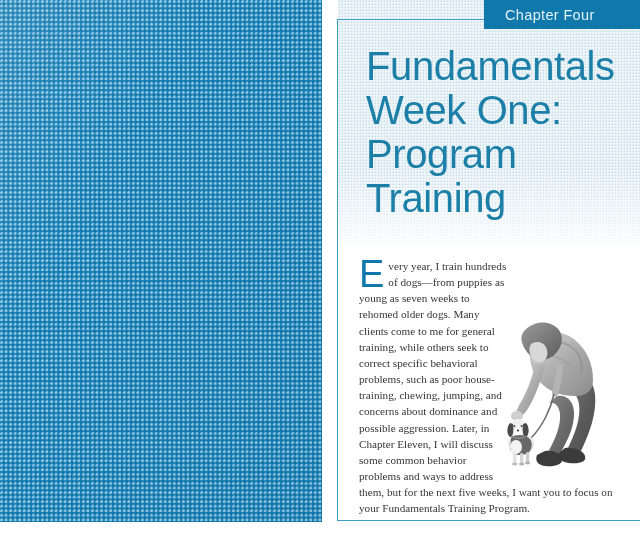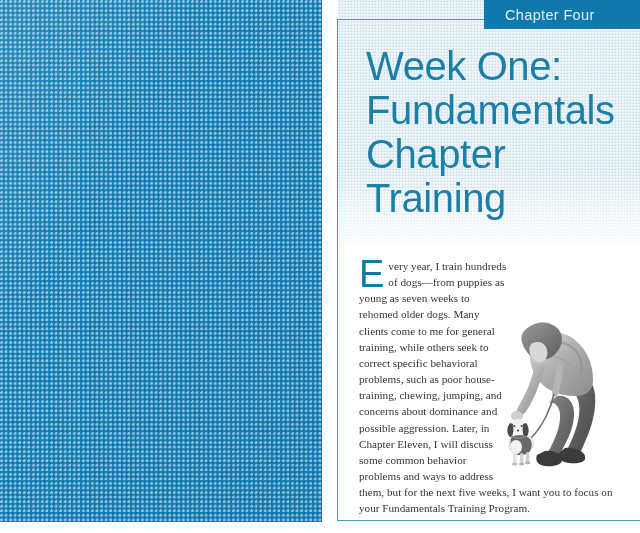--- a/index.html
+++ b/index.html
@@ -158,23 +158,23 @@
     <div class="title-band-fade"></div>
   </div>
 
   <div class="page-frame"></div>
 
   <div class="chapter-tab">
     <span class="chapter-tab-label">Chapter Four</span>
   </div>
 
   <div class="title-block">
+    <div class="title-line">Fundamentals</div>
     <div class="title-line">Week One:</div>
-    <div class="title-line">Fundamentals</div>
-    <div class="title-line">Chapter</div>
+    <div class="title-line">Program</div>
     <div class="title-line">Training</div>
   </div>
 
   <div class="body-area">
 
     <div class="photo">
       <svg viewBox="0 0 124 172" xmlns="http://www.w3.org/2000/svg">
         <defs>
           <linearGradient id="gShirt" x1="0" y1="0" x2="1" y2="1">
             <stop offset="0%" stop-color="#d9d9d9"></stop>

